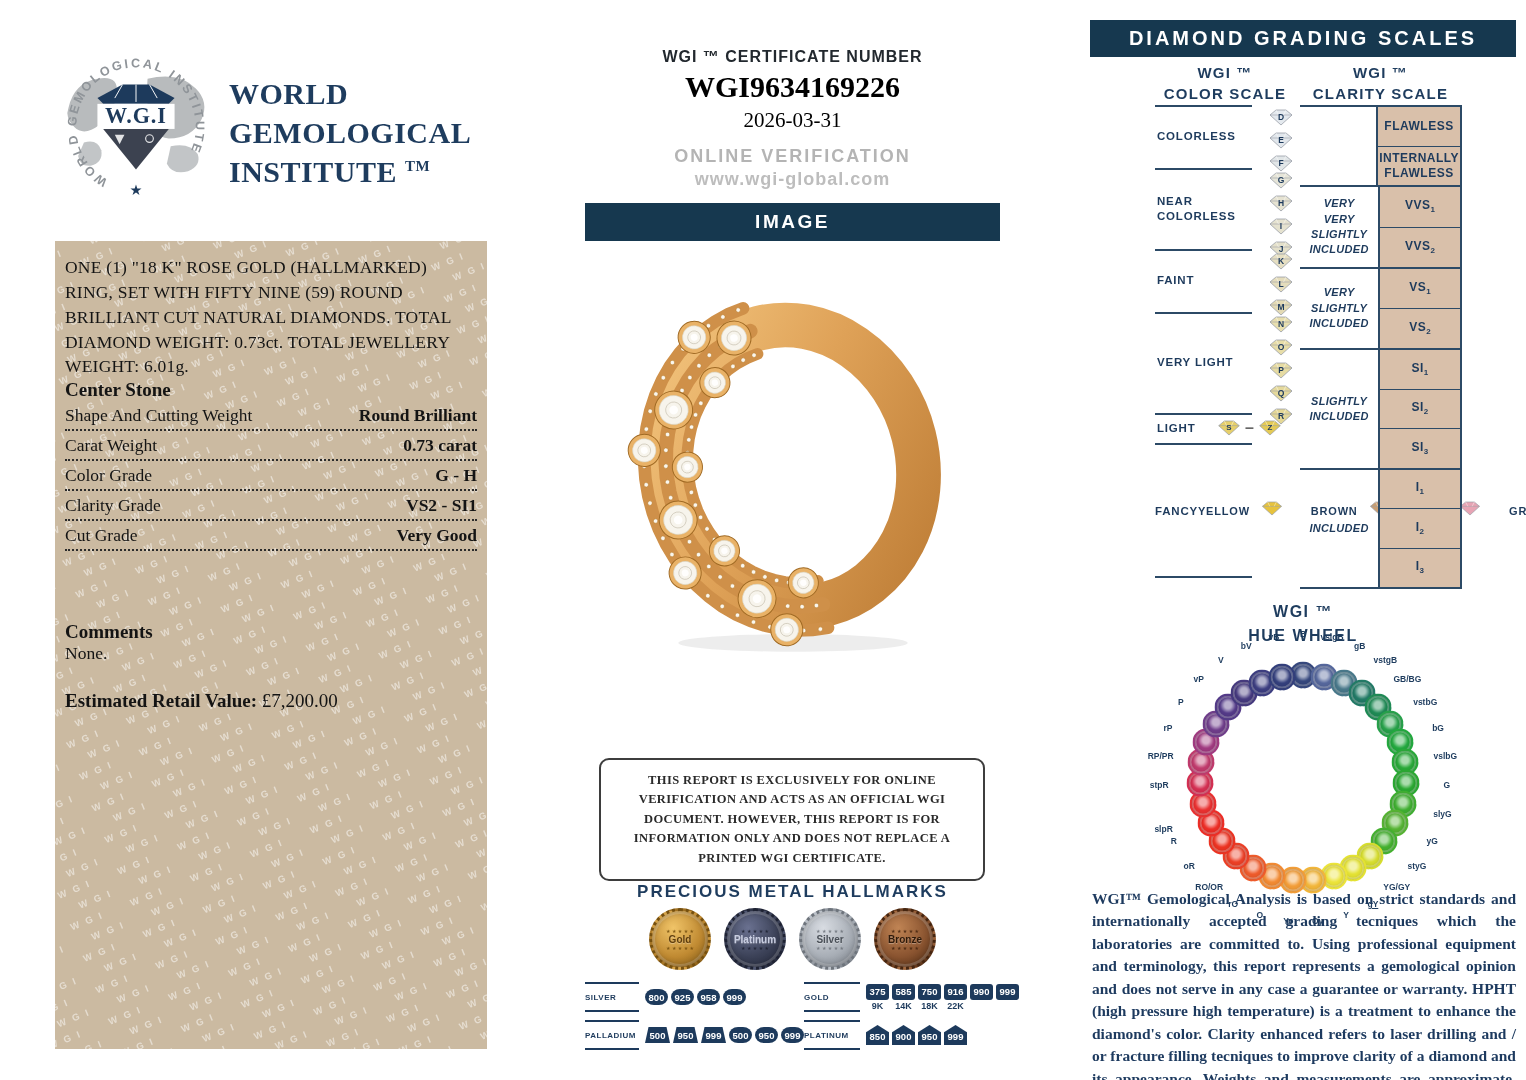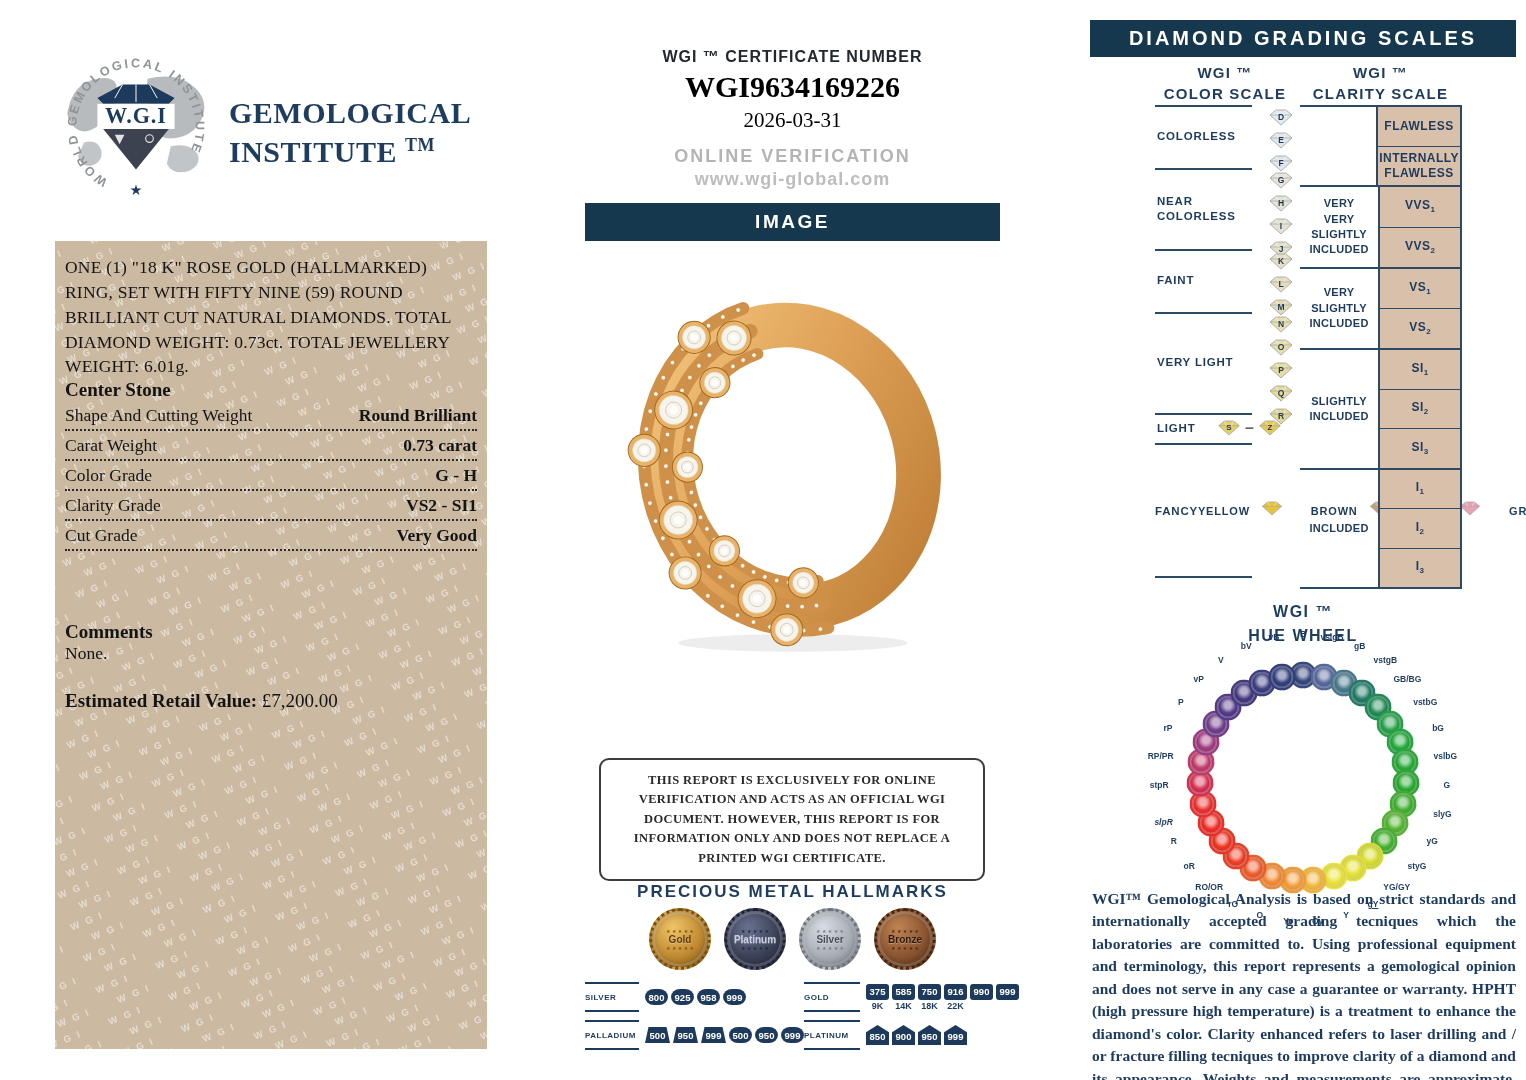--- a/index.html
+++ b/index.html
@@ -7,21 +7,21 @@
         font-family:"Liberation Sans",sans-serif;color:#1d3a5c;}
   .abs{position:absolute;}
   .banner{background:#16384f;color:#ffffff;font-weight:bold;font-size:19px;letter-spacing:2.5px;
           display:flex;align-items:center;justify-content:center;height:38px;}
 
   
   #left{left:55px;top:40px;width:432px;height:1010px;}
   .brand{position:absolute;top:6px;left:0;display:flex;gap:12px;align-items:center;}
   .brand-title{font-family:"Liberation Serif",serif;font-weight:bold;font-size:30px;color:#1e3c5e;
                line-height:1.3;letter-spacing:.5px;margin-top:10px;}
-  .brand-title sup{font-size:18px;margin-top:43px;}
+  .brand-title sup{font-size:15px;margin-top:43px;}
   #desc-banner{position:absolute;top:163px;left:0;width:100%;}
   #tan-panel{position:absolute;top:201px;left:0;width:100%;height:808px;background:#cbbaa1;overflow:hidden;}
   #wm{position:absolute;left:-40%;top:-25%;width:190%;height:170%;transform:rotate(-22deg);
       color:rgba(255,255,255,.5);font-size:9.5px;font-weight:bold;letter-spacing:7px;word-spacing:15px;
       line-height:17px;white-space:nowrap;}
   .panel-content{position:absolute;inset:0;padding:14px 10px 0 10px;font-family:"Liberation Serif",serif;color:#141414;}
   .p-desc{font-size:17.5px;line-height:1.42;letter-spacing:.2px;}
   .p-cs{}
   .cs-title{font-size:19px;font-weight:bold;}
   .cs-row{display:flex;justify-content:space-between;align-items:flex-end;
@@ -87,21 +87,21 @@
   .light-stones{display:flex;align-items:center;gap:2px;}
   .light-stones .dash{color:#666;font-weight:bold;}
   .csg-fancy-label{width:46px;display:flex;align-items:center;font-size:11.5px;font-weight:bold;letter-spacing:.8px;}
   .fancy-rows{flex:1;display:flex;flex-direction:row;justify-content:space-around;padding:4px 0;}
   .fancy-row{display:flex;align-items:center;justify-content:flex-end;gap:9px;padding-right:26px;}
   .fancy-name{font-size:11px;font-weight:bold;letter-spacing:.8px;}
   #clarity-groups{position:absolute;left:210px;top:85px;width:162px;}
   .clg{display:flex;border-top:2px solid #2c4a66;}
   #clarity-groups .clg:last-child{border-bottom:2px solid #2c4a66;}
   .clg-label{width:80px;display:flex;align-items:center;justify-content:center;text-align:center;font-size:11px;
-             font-weight:bold;letter-spacing:.3px;line-height:1.4;padding:4px 7px;box-sizing:border-box;color:#1d3a5c;}
+             font-weight:bold;letter-spacing:.3px;line-height:1.4;padding:4px 7px;box-sizing:border-box;color:#1d3a5c;font-style:italic;}
   .clg-cells{width:82px;display:flex;flex-direction:column;border-left:2px solid #2c4a66;border-right:2px solid #2c4a66;}
   .cl-cell{flex:1;background:#d9c0aa;display:flex;align-items:center;justify-content:center;text-align:center;
            font-size:12px;font-weight:bold;letter-spacing:.5px;line-height:1.25;color:#1d3a5c;padding:0 4px;}
   .cl-cell + .cl-cell{border-top:1.5px solid #2c4a66;}
   .cl-cell sub{font-size:8px;}
   #hue-wheel{position:absolute;left:0;top:580px;width:426px;height:300px;}
   .hue-title{position:absolute;top:0;width:100%;text-align:center;font-size:16px;font-weight:bold;
              letter-spacing:1.5px;color:#1e3c5e;line-height:1.5;}
   .hw-dot{position:absolute;width:23px;height:23px;border-radius:50%;transform:translate(-50%,-50%);}
   .hw-label{position:absolute;transform:translate(-50%,-50%);font-size:8.5px;font-weight:bold;color:#1e3c5e;white-space:nowrap;}
@@ -133,20 +133,21 @@
           <line x1="84" y1="40" x2="84" y2="58" stroke="#fff" stroke-width="1"></line>
           <rect x="44" y="60" width="80" height="26" fill="#ffffff"></rect>
           <polygon points="50,86 118,86 84,128" fill="#3c4250"></polygon>
           <polygon points="62,92 72,92 67,102" fill="#ffffff" opacity=".85"></polygon>
           <circle cx="98" cy="96" r="4" fill="none" stroke="#ffffff" stroke-width="1.2" opacity=".85"></circle>
         </g>
         <text x="84" y="80" text-anchor="middle" font-family="Liberation Serif,serif" font-weight="bold" font-size="23" letter-spacing="1" fill="#1d3a5c">W.G.I</text>
         <text x="84" y="155" text-anchor="middle" font-size="15" fill="#1d3a5c">★</text>
       </svg>
       <div class="brand-title">
+        <div>WORLD</div>
         <div>GEMOLOGICAL</div>
         <div><span>INSTITUTE</span>&nbsp;<sup>TM</sup></div>
       </div>
     </div>
 
 
     <div id="tan-panel">
       <div id="wm">
           <div style="margin-left: 0px;">WGI  WGI  WGI  WGI  WGI  WGI  WGI  WGI  WGI  WGI  WGI  WGI  WGI  WGI  WGI  WGI  WGI  WGI  WGI  WGI  WGI  WGI  WGI  WGI  WGI  WGI  </div>
           <div style="margin-left: 16px;">WGI  WGI  WGI  WGI  WGI  WGI  WGI  WGI  WGI  WGI  WGI  WGI  WGI  WGI  WGI  WGI  WGI  WGI  WGI  WGI  WGI  WGI  WGI  WGI  WGI  WGI  </div>
@@ -828,21 +829,21 @@
         <div class="hw-label" style="left: 169.892px; top: 315.396px;">O</div>
         <div class="hw-dot" style="left: 163.014px; top: 268.058px; background: radial-gradient(circle at 50% 42%, rgba(255, 255, 255, 0.6) 0px, rgba(255, 255, 255, 0.6) 3.5px, rgba(255, 255, 255, 0) 8px), rgb(238, 91, 43); border: 2px dotted rgb(238, 91, 43); box-shadow: rgba(255, 255, 255, 0.25) 0px 0px 0px 2px inset, rgba(0, 0, 0, 0.35) 0px 0px 4px inset;"></div>
         <div class="hw-label" style="left: 143.117px; top: 303.906px;">rO</div>
         <div class="hw-dot" style="left: 145.909px; top: 256.152px; background: radial-gradient(circle at 50% 42%, rgba(255, 255, 255, 0.6) 0px, rgba(255, 255, 255, 0.6) 3.5px, rgba(255, 255, 255, 0) 8px), rgb(236, 63, 38); border: 2px dotted rgb(236, 63, 38); box-shadow: rgba(255, 255, 255, 0.25) 0px 0px 0px 2px inset, rgba(0, 0, 0, 0.35) 0px 0px 4px inset;"></div>
         <div class="hw-label" style="left: 119.202px; top: 287.261px;">RO/OR</div>
         <div class="hw-dot" style="left: 131.55px; top: 241.047px; background: radial-gradient(circle at 50% 42%, rgba(255, 255, 255, 0.6) 0px, rgba(255, 255, 255, 0.6) 3.5px, rgba(255, 255, 255, 0) 8px), rgb(236, 51, 34); border: 2px dotted rgb(236, 51, 34); box-shadow: rgba(255, 255, 255, 0.25) 0px 0px 0px 2px inset, rgba(0, 0, 0, 0.35) 0px 0px 4px inset;"></div>
         <div class="hw-label" style="left: 99.1283px; top: 266.143px;">oR</div>
         <div class="hw-dot" style="left: 120.526px; top: 223.361px; background: radial-gradient(circle at 50% 42%, rgba(255, 255, 255, 0.6) 0px, rgba(255, 255, 255, 0.6) 3.5px, rgba(255, 255, 255, 0) 8px), rgb(237, 45, 38); border: 2px dotted rgb(237, 45, 38); box-shadow: rgba(255, 255, 255, 0.25) 0px 0px 0px 2px inset, rgba(0, 0, 0, 0.35) 0px 0px 4px inset;"></div>
         <div class="hw-label" style="left: 83.7161px; top: 241.417px;">R</div>
         <div class="hw-dot" style="left: 113.288px; top: 203.817px; background: radial-gradient(circle at 50% 42%, rgba(255, 255, 255, 0.6) 0px, rgba(255, 255, 255, 0.6) 3.5px, rgba(255, 255, 255, 0) 8px), rgb(233, 48, 48); border: 2px dotted rgb(233, 48, 48); box-shadow: rgba(255, 255, 255, 0.25) 0px 0px 0px 2px inset, rgba(0, 0, 0, 0.35) 0px 0px 4px inset;"></div>
-        <div class="hw-label" style="left: 73.5969px; top: 222px; font-style: italic;">slpR</div>
+        <div class="hw-label" style="left: 73.5969px; top: 229px;">slpR</div>
         <div class="hw-dot" style="left: 110.132px; top: 183.217px; background: radial-gradient(circle at 50% 42%, rgba(255, 255, 255, 0.6) 0px, rgba(255, 255, 255, 0.6) 3.5px, rgba(255, 255, 255, 0) 8px), rgb(212, 47, 82); border: 2px dotted rgb(212, 47, 82); box-shadow: rgba(255, 255, 255, 0.25) 0px 0px 0px 2px inset, rgba(0, 0, 0, 0.35) 0px 0px 4px inset;"></div>
         <div class="hw-label" style="left: 69.1848px; top: 185.293px;">stpR</div>
         <div class="hw-dot" style="left: 111.188px; top: 162.403px; background: radial-gradient(circle at 50% 42%, rgba(255, 255, 255, 0.6) 0px, rgba(255, 255, 255, 0.6) 3.5px, rgba(255, 255, 255, 0) 8px), rgb(192, 58, 108); border: 2px dotted rgb(192, 58, 108); box-shadow: rgba(255, 255, 255, 0.25) 0px 0px 0px 2px inset, rgba(0, 0, 0, 0.35) 0px 0px 4px inset;"></div>
         <div class="hw-label" style="left: 70.6606px; top: 156.194px;">RP/PR</div>
         <div class="hw-dot" style="left: 116.412px; top: 142.228px; background: radial-gradient(circle at 50% 42%, rgba(255, 255, 255, 0.6) 0px, rgba(255, 255, 255, 0.6) 3.5px, rgba(255, 255, 255, 0) 8px), rgb(160, 58, 128); border: 2px dotted rgb(160, 58, 128); box-shadow: rgba(255, 255, 255, 0.25) 0px 0px 0px 2px inset, rgba(0, 0, 0, 0.35) 0px 0px 4px inset;"></div>
         <div class="hw-label" style="left: 77.9637px; top: 127.988px;">rP</div>
         <div class="hw-dot" style="left: 125.59px; top: 123.517px; background: radial-gradient(circle at 50% 42%, rgba(255, 255, 255, 0.6) 0px, rgba(255, 255, 255, 0.6) 3.5px, rgba(255, 255, 255, 0) 8px), rgb(111, 61, 138); border: 2px dotted rgb(111, 61, 138); box-shadow: rgba(255, 255, 255, 0.25) 0px 0px 0px 2px inset, rgba(0, 0, 0, 0.35) 0px 0px 4px inset;"></div>
         <div class="hw-label" style="left: 90.7952px; top: 101.829px;">P</div>
         <div class="hw-dot" style="left: 138.346px; top: 107.036px; background: radial-gradient(circle at 50% 42%, rgba(255, 255, 255, 0.6) 0px, rgba(255, 255, 255, 0.6) 3.5px, rgba(255, 255, 255, 0) 8px), rgb(83, 58, 136); border: 2px dotted rgb(83, 58, 136); box-shadow: rgba(255, 255, 255, 0.25) 0px 0px 0px 2px inset, rgba(0, 0, 0, 0.35) 0px 0px 4px inset;"></div>
         <div class="hw-label" style="left: 108.63px; top: 78.7888px;">vP</div>

